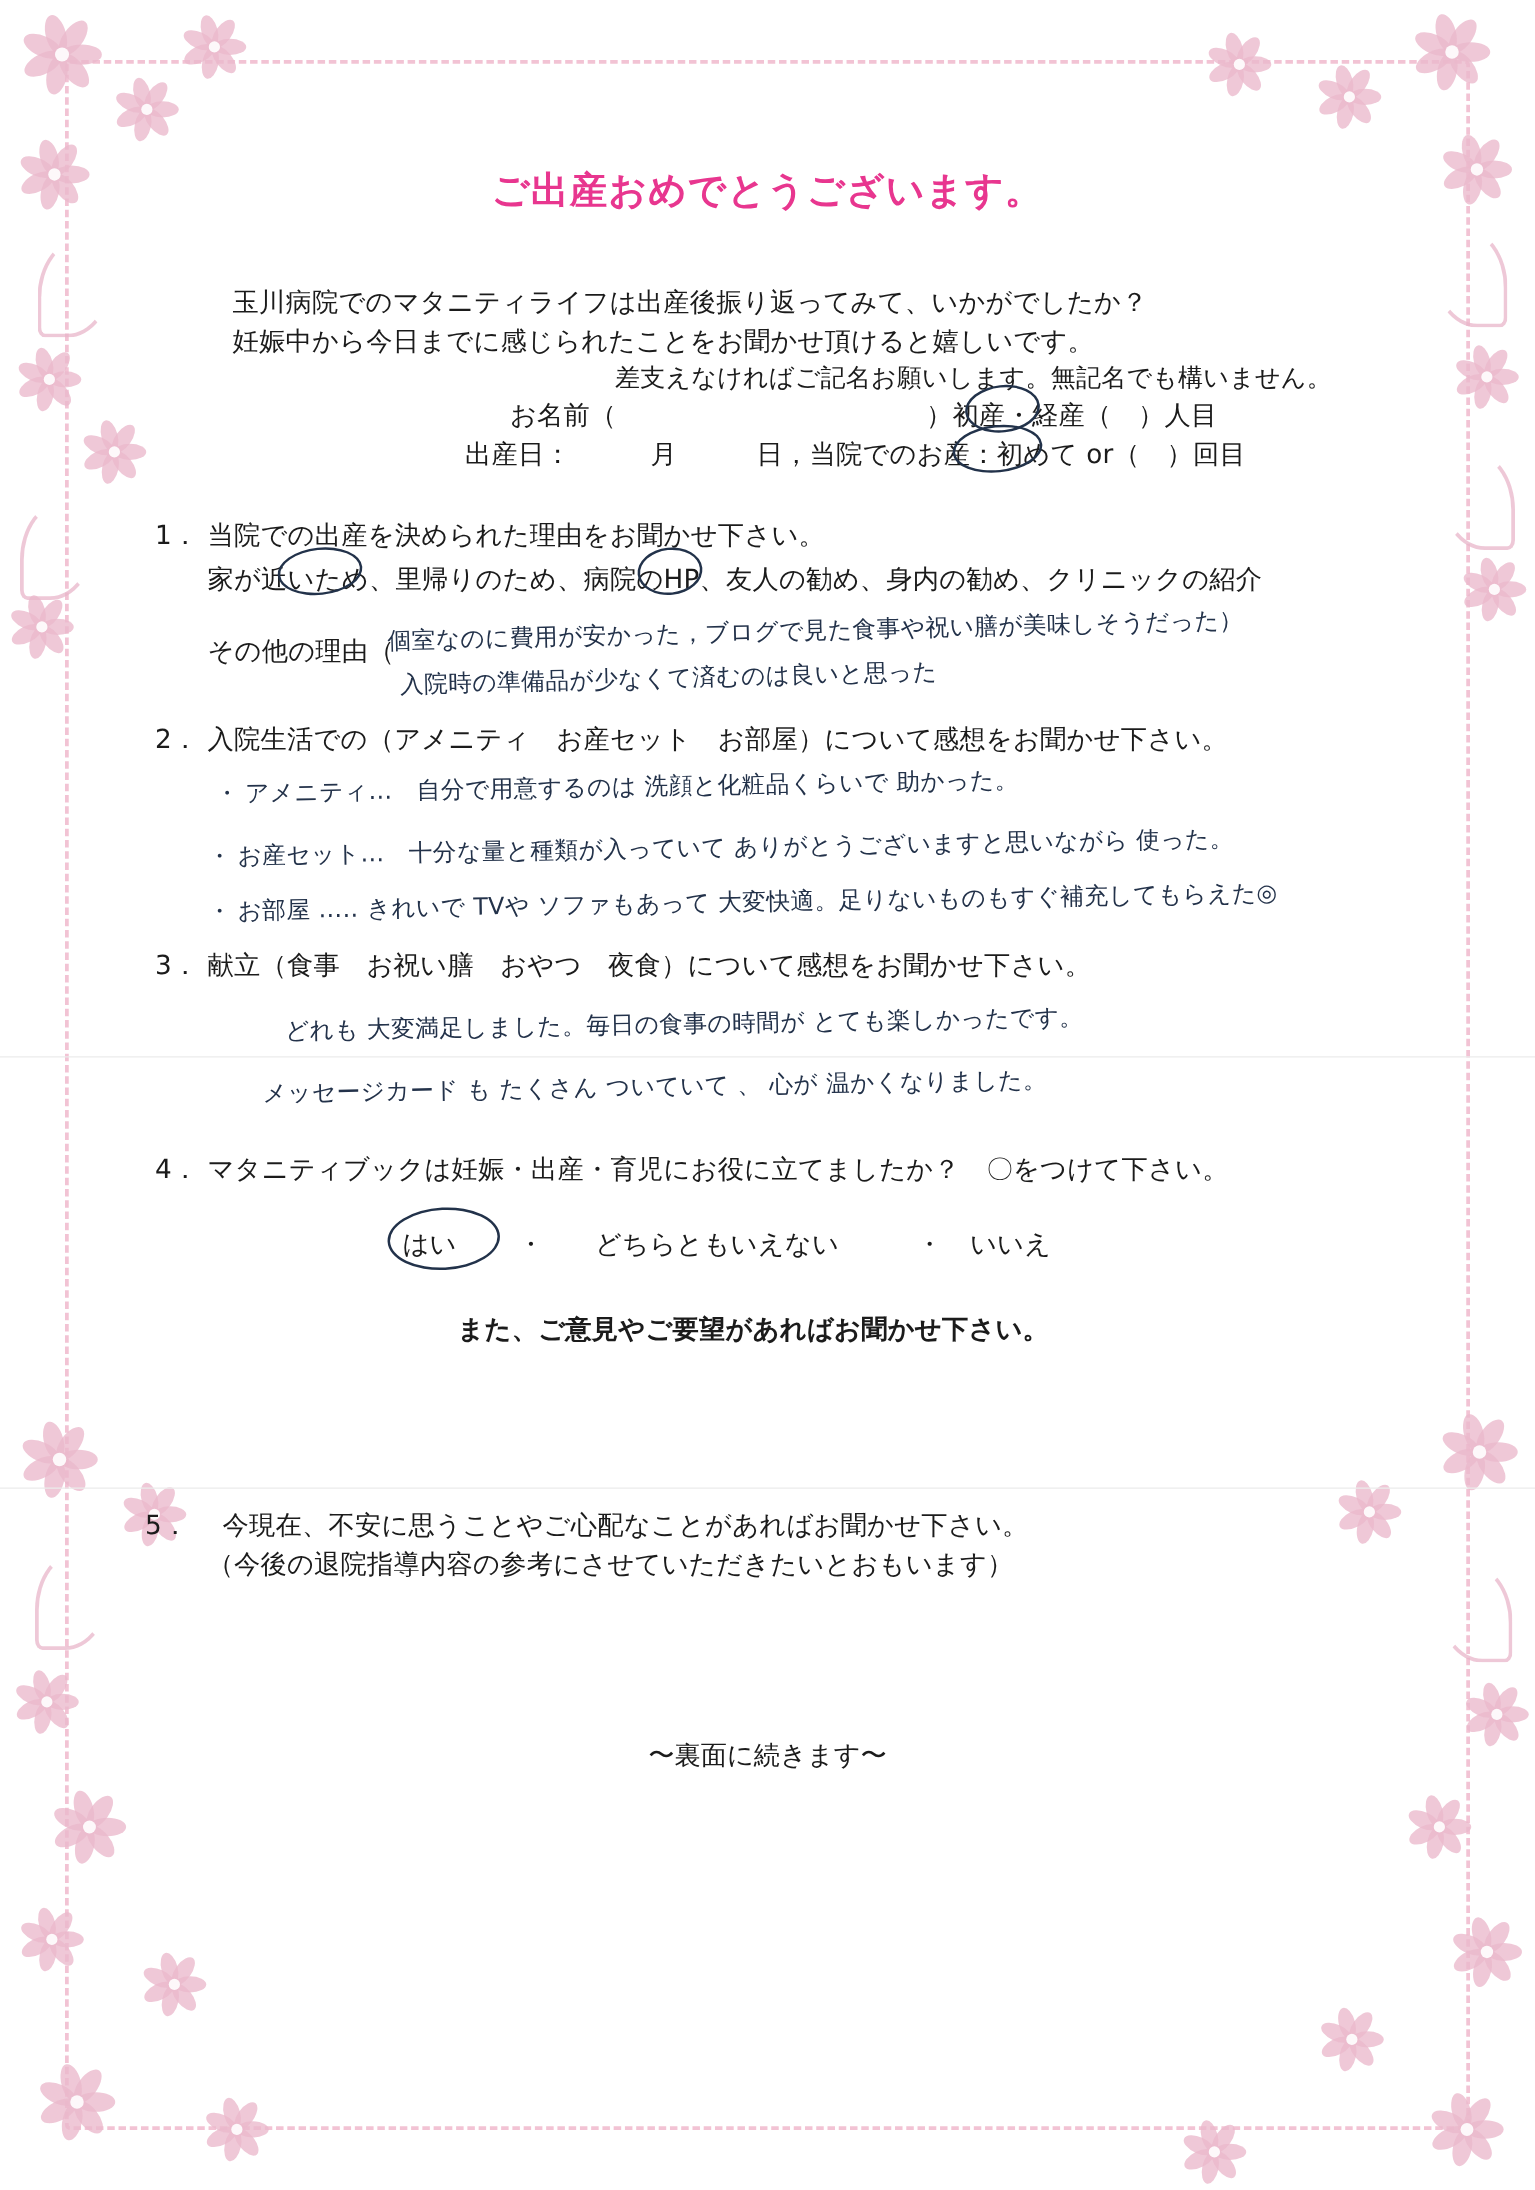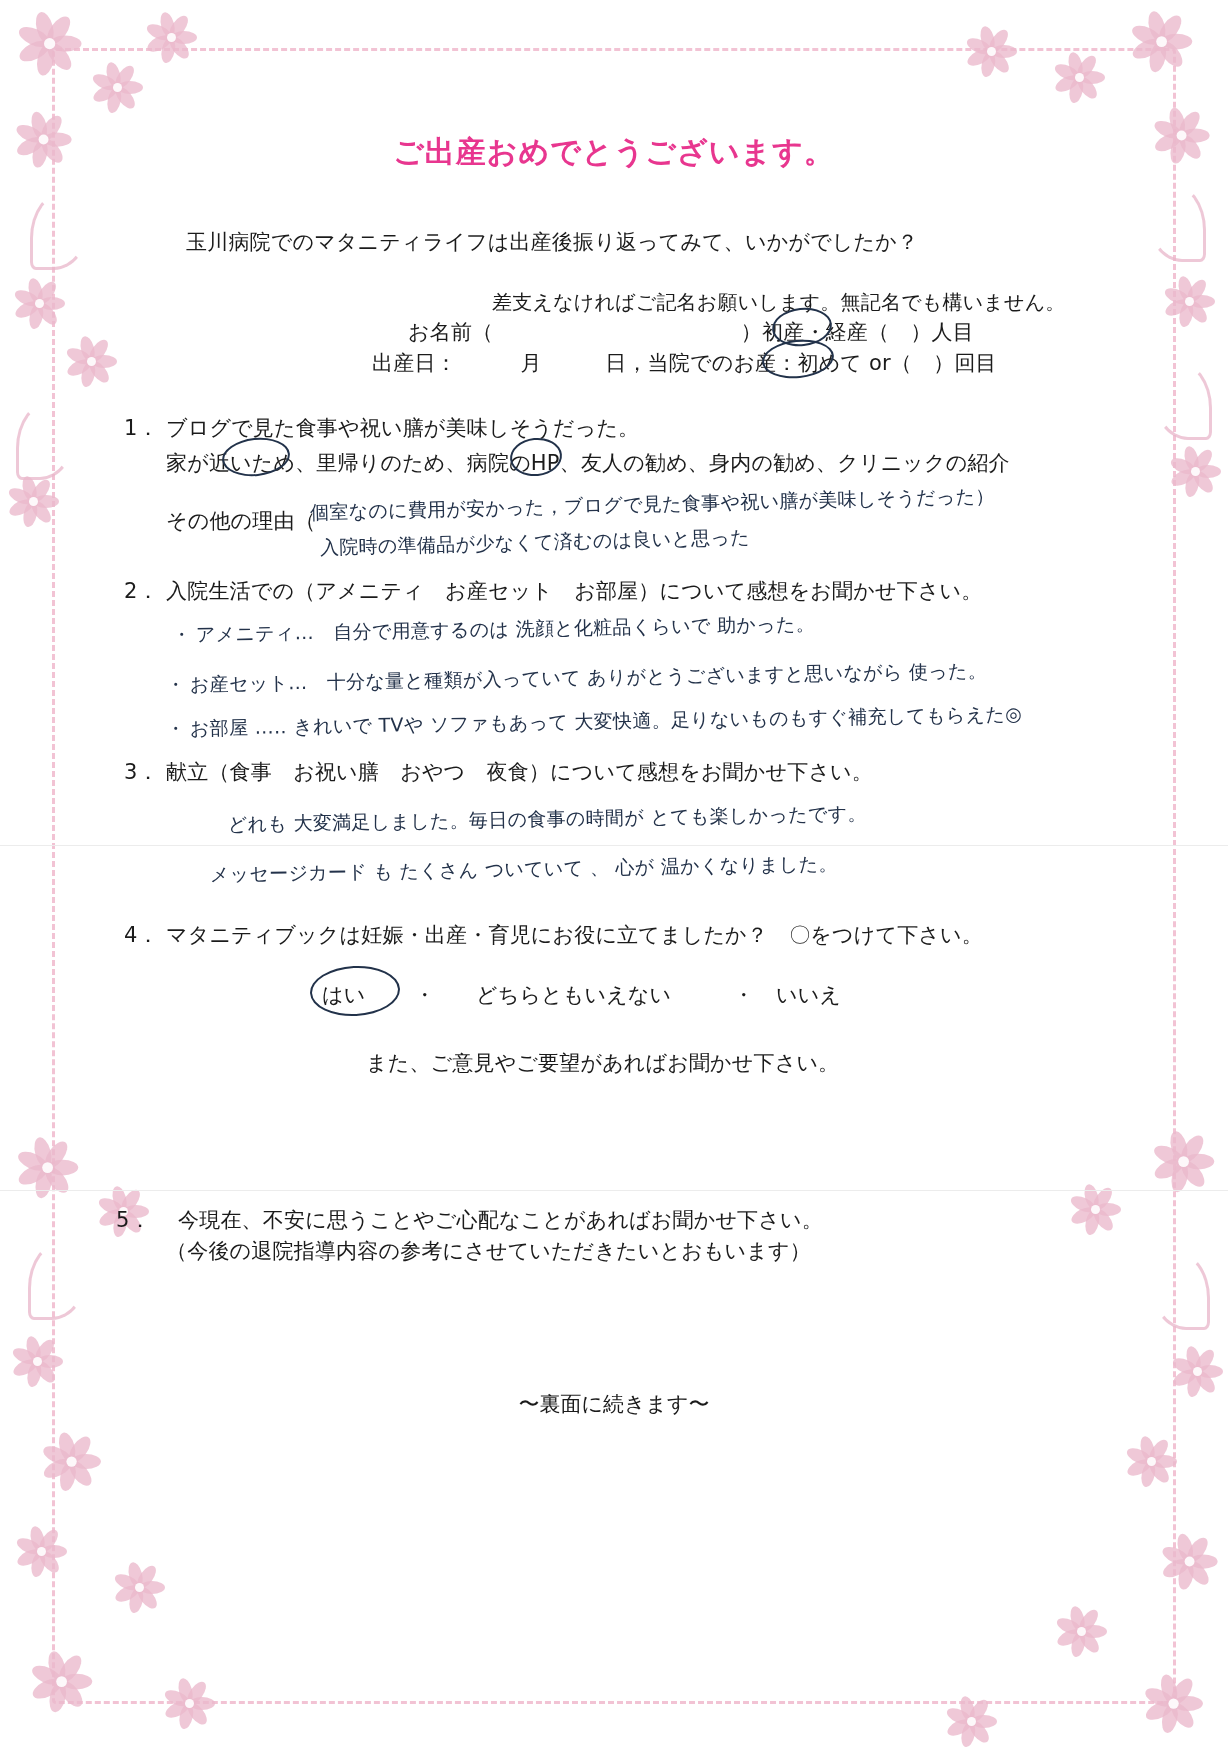--- a/index.html
+++ b/index.html
@@ -459,46 +459,47 @@
   </div>
 
   <div class="fold-line" style="top:845px;"></div>
   <div class="fold-line" style="top:1190px;"></div>
 
   <div class="content">
 
     <div class="title">ご出産おめでとうございます。</div>
 
     <div class="printed" style="left:186px; top:227px;">玉川病院でのマタニティライフは出産後振り返ってみて、いかがでしたか？</div>
+    <div class="printed" style="left:186px; top:258px;">妊娠中から今日までに感じられたことをお聞かせ頂けると嬉しいです。</div>
     <div class="printed small" style="left:492px; top:288px;">差支えなければご記名お願いします。無記名でも構いません。</div>
 
     <div class="printed" style="left:408px; top:317px;">お名前（                                    ）初産・経産（　）人目</div>
     <div class="printed" style="left:372px; top:348px;">出産日：　　　月　　　日，当院でのお産：初めて or（　）回目</div>
 
     <div class="printed" style="left:124px; top:413px;">1．</div>
-    <div class="printed" style="left:166px; top:413px;">ブログで見た食事や祝い膳が美味しそうだった。</div>
+    <div class="printed" style="left:166px; top:413px;">当院での出産を決められた理由をお聞かせ下さい。</div>
     <div class="printed" style="left:166px; top:448px;">家が近いため、里帰りのため、病院のHP、友人の勧め、身内の勧め、クリニックの紹介</div>
     <div class="printed" style="left:166px; top:506px;">その他の理由（</div>
 
     <div class="printed" style="left:124px; top:576px;">2．</div>
     <div class="printed" style="left:166px; top:576px;">入院生活での（アメニティ　お産セット　お部屋）について感想をお聞かせ下さい。</div>
 
     <div class="printed" style="left:124px; top:757px;">3．</div>
     <div class="printed" style="left:166px; top:757px;">献立（食事　お祝い膳　おやつ　夜食）について感想をお聞かせ下さい。</div>
 
     <div class="printed" style="left:124px; top:920px;">4．</div>
     <div class="printed" style="left:166px; top:920px;">マタニティブックは妊娠・出産・育児にお役に立てましたか？　〇をつけて下さい。</div>
 
     <div class="printed" style="left:322px; top:980px;">はい</div>
     <div class="printed" style="left:414px; top:980px;">・</div>
     <div class="printed" style="left:476px; top:980px;">どちらともいえない</div>
     <div class="printed" style="left:733px; top:980px;">・</div>
     <div class="printed" style="left:776px; top:980px;">いいえ</div>
 
-    <div class="printed" style="left:366px; top:1048px;">また、ご意見やご要望があればお聞かせ下さい。</div>
+    <div class="printed" style="left:366px; top:1048px;font-weight:bold;">また、ご意見やご要望があればお聞かせ下さい。</div>
 
     <div class="printed" style="left:116px; top:1205px;">5．</div>
     <div class="printed" style="left:166px; top:1236px;">（今後の退院指導内容の参考にさせていただきたいとおもいます）</div>
     <div class="printed" style="left:178px; top:1205px;">今現在、不安に思うことやご心配なことがあればお聞かせ下さい。</div>
 
     <div class="footer-note" style="top:1390px;">〜裏面に続きます〜</div>
   </div>
 
   <div class="content">
 

